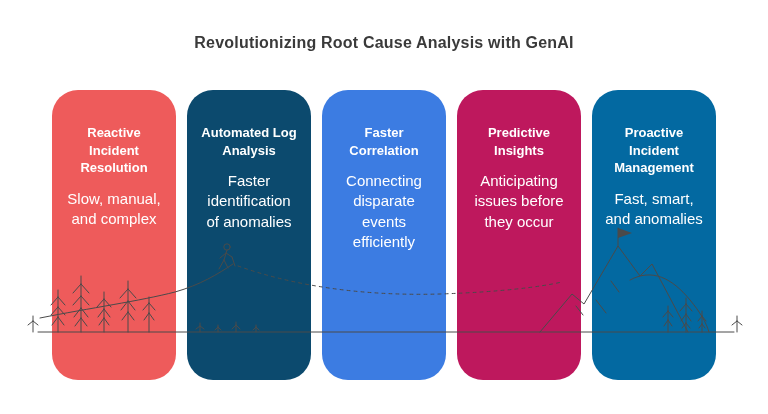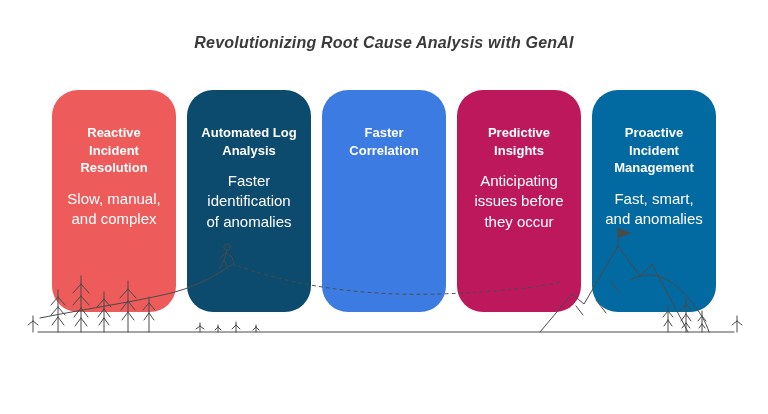--- a/index.html
+++ b/index.html
@@ -4,28 +4,28 @@
 <style>
   html,body{margin:0;padding:0;}
   body{
     width:768px;height:414px;overflow:hidden;background:#ffffff;
     font-family:"Liberation Sans", sans-serif;position:relative;
   }
   .stage{position:absolute;inset:0;}
   .page-title{
     position:absolute;top:34px;left:0;right:0;
     text-align:center;font-size:16px;font-weight:bold;color:#3a3a3a;
-    letter-spacing:.2px;margin:0;font-style:italic;
+    letter-spacing:.2px;margin:0;
   }
   .cards{
     position:absolute;top:90px;left:0;right:0;
     display:flex;justify-content:center;gap:11px;
   }
   .card{
-    width:124px;height:222px;border-radius:26px;
+    width:124px;height:290px;border-radius:26px;
     box-sizing:border-box;padding:34px 12px 0 12px;
     color:#ffffff;text-align:center;
   }
   .card-title{
     font-size:13px;font-weight:bold;line-height:1.35;margin-bottom:12px;
   }
   .card-subtitle{
     font-size:15px;line-height:1.35;
   }
   .illustration{
@@ -43,20 +43,21 @@
     <div class="card" style="background: rgb(238, 91, 91);">
       <div class="card-title">Reactive Incident Resolution</div>
       <div class="card-subtitle">Slow, manual, and complex</div>
     </div>
     <div class="card" style="background: #0c4a6e;">
       <div class="card-title">Automated Log Analysis</div>
       <div class="card-subtitle">Faster identification of anomalies</div>
     </div>
     <div class="card" style="background: rgb(60, 124, 226);">
       <div class="card-title">Faster Correlation</div>
+      <div class="card-subtitle">Connecting disparate events efficiently</div>
     </div>
     <div class="card" style="background: #be185d;">
       <div class="card-title">Predictive Insights</div>
       <div class="card-subtitle">Anticipating issues before they occur</div>
     </div>
     <div class="card" style="background: #0369a1;">
       <div class="card-title">Proactive Incident Management</div>
       <div class="card-subtitle">Fast, smart, and anomalies</div>
     </div>
   </div>

